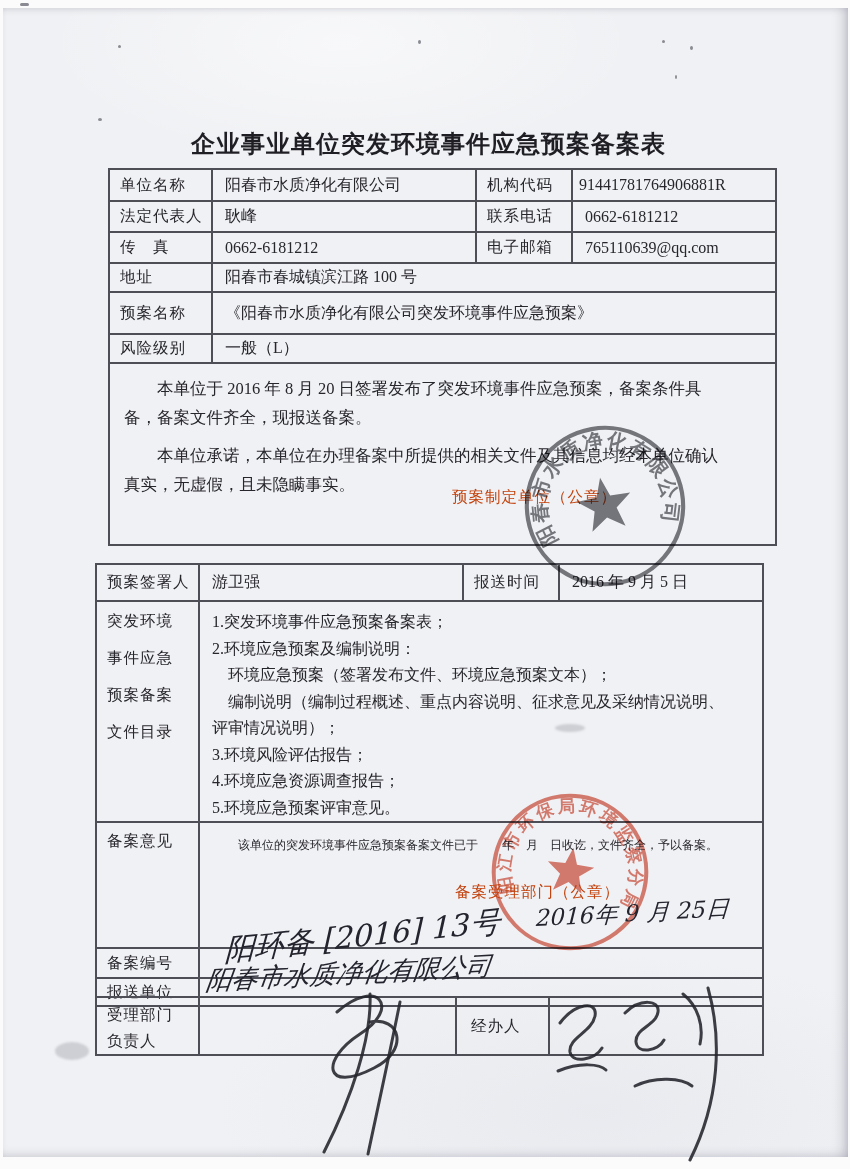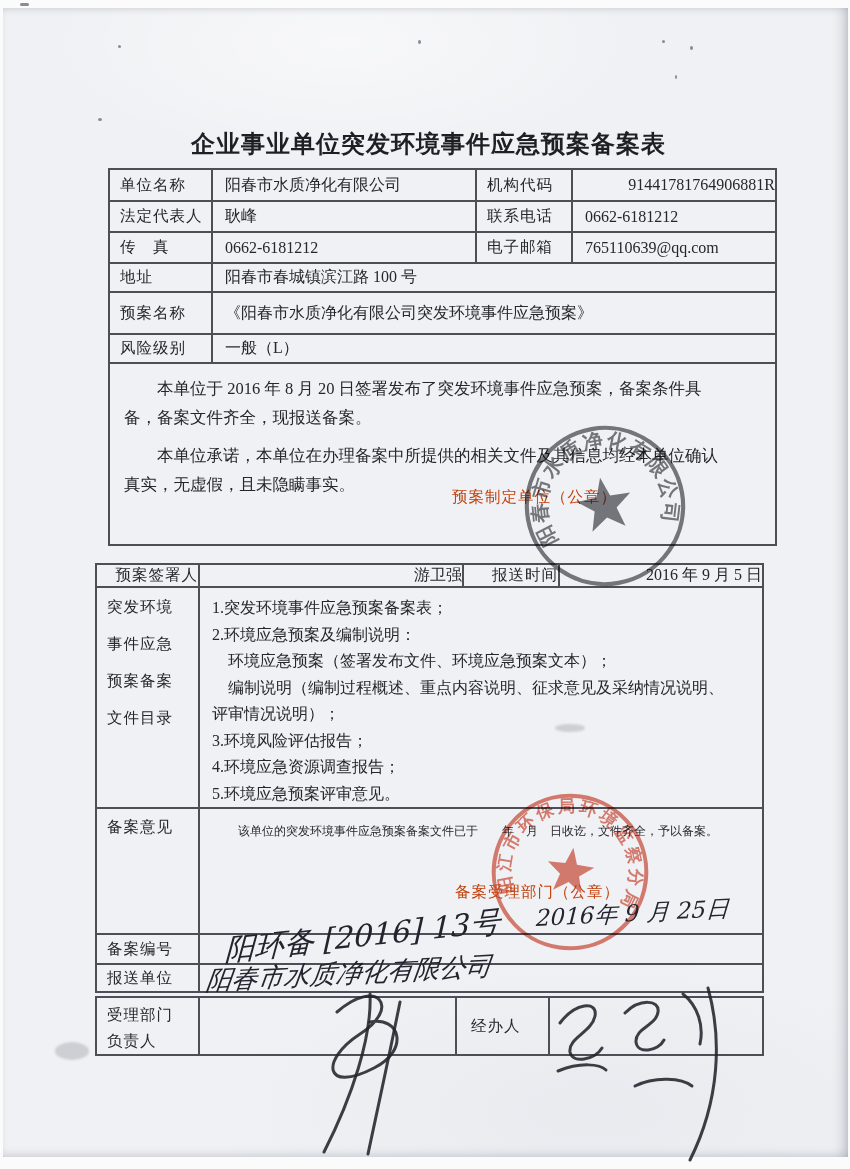--- a/index.html
+++ b/index.html
@@ -59,21 +59,21 @@
         <col style="width:103px">
         <col style="width:264px">
         <col style="width:96px">
         <col style="width:204px">
       </colgroup>
     <tbody>
         <tr style="height:32px;">
       <td class="lbl">单位名称</td>
       <td class="val">阳春市水质净化有限公司</td>
       <td class="lbl">机构代码</td>
-      <td class="val" style="padding-left:6px;text-align:right;">91441781764906881R</td>
+      <td class="val" style="padding-left:6px;">91441781764906881R</td>
     </tr>
     <tr style="height:31px;">
       <td class="lbl">法定代表人</td>
       <td class="val">耿峰</td>
       <td class="lbl">联系电话</td>
       <td class="val">0662-6181212</td>
     </tr>
     <tr style="height:31px;">
       <td class="lbl">传　真</td>
       <td class="val">0662-6181212</td>
@@ -104,21 +104,21 @@
     </table>
 
   <table style="left:95px;top:563px;width:667px;">
     <colgroup>
         <col style="width:103px">
         <col style="width:264px">
         <col style="width:96px">
         <col style="width:204px">
       </colgroup>
     <tbody>
-        <tr style="height:23px;text-align:right;">
+        <tr style="height:37px;">
       <td class="lbl">预案签署人</td>
       <td class="val">游卫强</td>
       <td class="lbl">报送时间</td>
       <td class="val">2016 年 9 月 5 日</td>
     </tr>
     <tr style="height:214px;">
       <td class="top">
         <div class="cat-lbl-line">突发环境</div>
         <div class="cat-lbl-line">事件应急</div>
         <div class="cat-lbl-line">预案备案</div>

